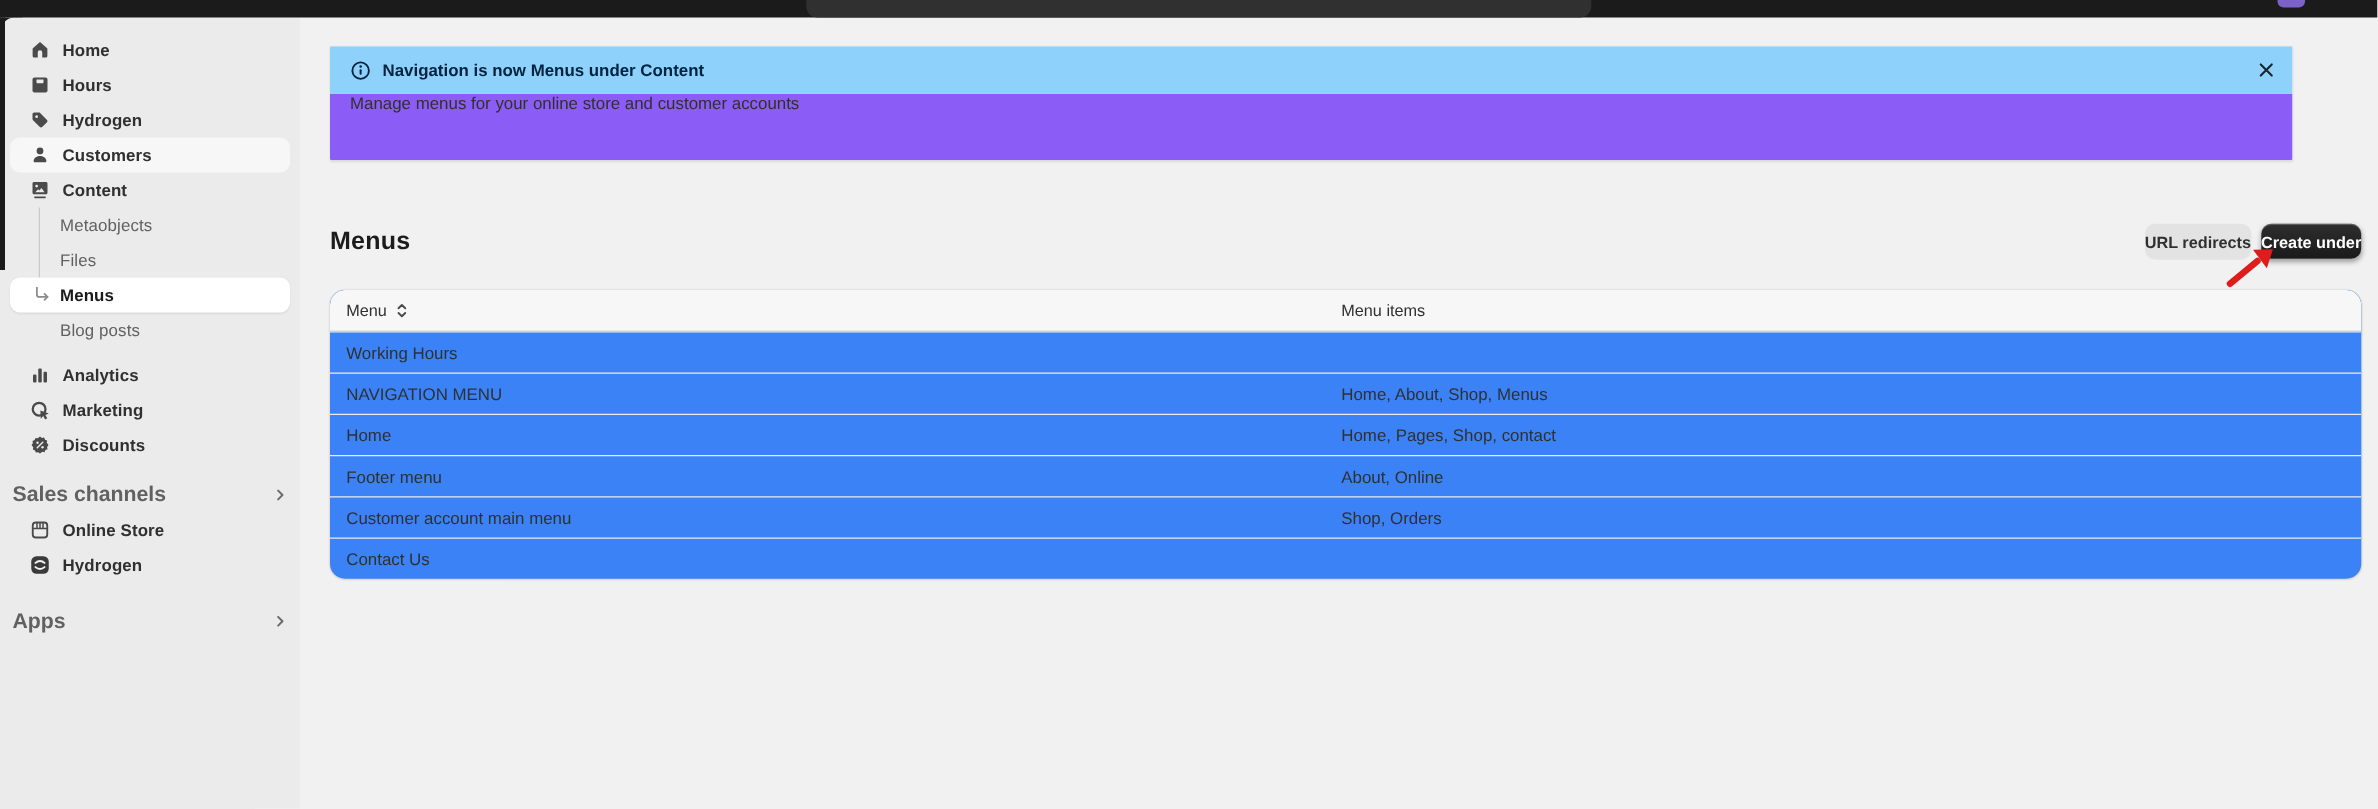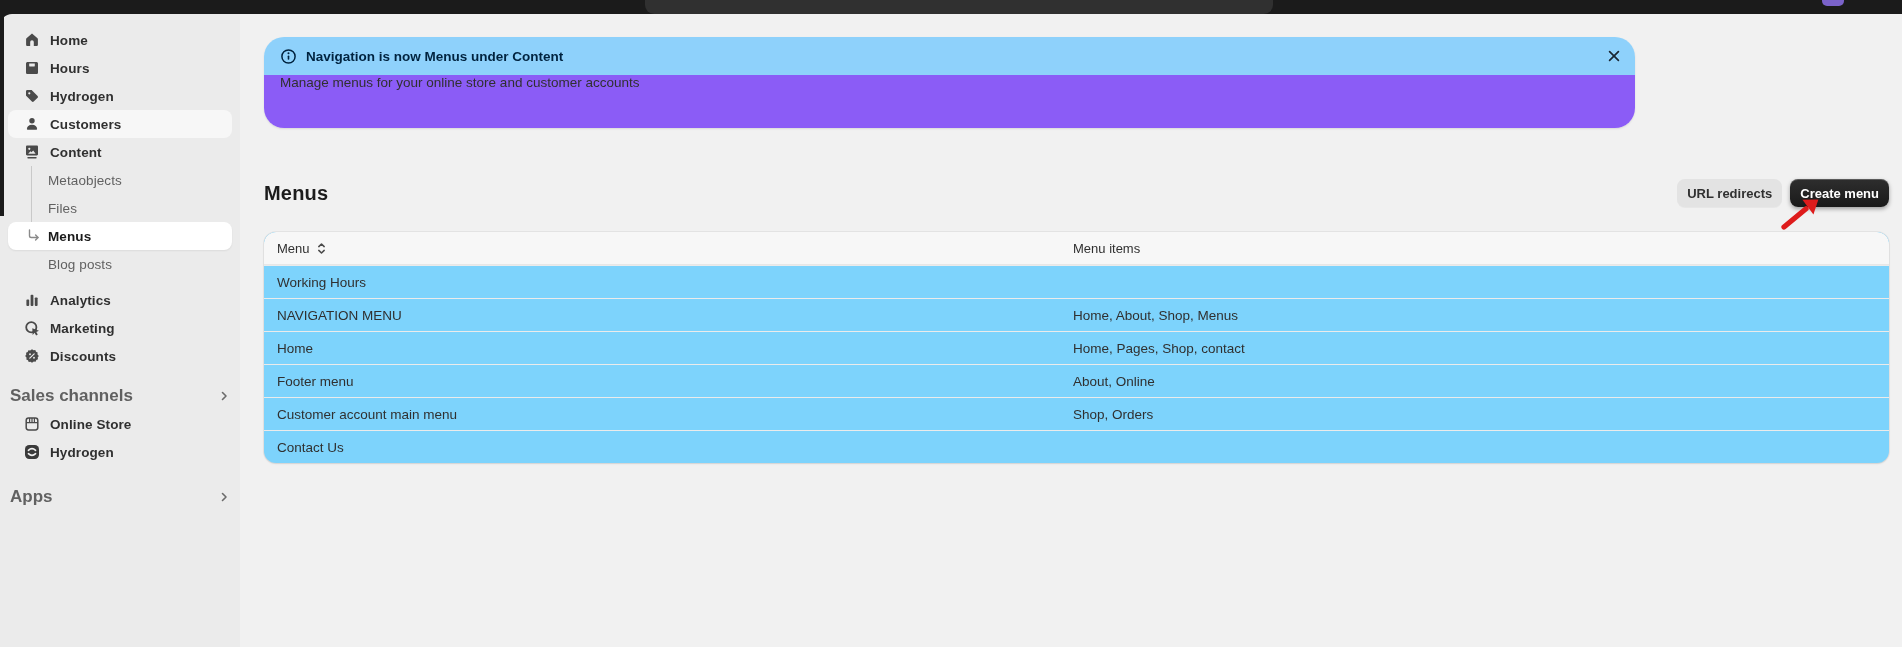--- a/index.html
+++ b/index.html
@@ -31,36 +31,36 @@
   .s-item.selected .s-label { font-weight:bold; color:#1a1a1a; }
   .sub-arrow { position:absolute; left:19px; top:7px; width:14px; height:14px; }
   .tree-line { position:absolute; left:31px; top:152px; width:1px; height:64px; background:#c9c9c9; }
   .s-section { position:absolute; left:0; width:240px; height:18px; display:flex; align-items:center; padding:0 10px; cursor:pointer; }
   .s-section .sec-label { font-size:17px; font-weight:bold; color:#616161; flex:1; }
   .sec-chevron { width:12px; height:12px; display:inline-flex; }
 
   
   .main { position:absolute; left:240px; top:14px; width:1662px; height:633px; z-index:2; }
 
-  .banner { position:absolute; left:24px; top:23px; width:1371px; border-radius:20px; overflow:hidden; box-shadow:0 1px 2px rgba(0,0,0,.1); }
+  .banner { position:absolute; left:24px; top:23px; width:1570px; border-radius:1px; overflow:hidden; box-shadow:0 1px 2px rgba(0,0,0,.1); }
   .banner-head { height:38px; background:#8ed1fb; display:flex; align-items:center; padding:0 16px; position:relative; }
   .banner-title { font-weight:bold; color:#00233f; margin-left:9px; font-size:13.5px; }
   .info-icon { display:inline-flex; width:17px; height:17px; }
   .banner-close { position:absolute; right:12px; top:10px; width:18px; height:18px; display:inline-flex; align-items:center; justify-content:center; cursor:pointer; border-radius:4px; }
   .banner-body { height:53px; background:#8b5cf6; display:flex; align-items:flex-start; padding:0 16px; color:#303030; }
 
   .page-header { position:absolute; left:24px; top:164px; width:1625px; height:30px; display:flex; align-items:center; }
   .page-title { font-size:20px; font-weight:bold; color:#1c1c1c; flex:1; letter-spacing:.2px; }
-  .btn { height:28px; border:none; border-radius:8px; font-family:inherit; font-size:13px; font-weight:bold; display:inline-flex; align-items:center; padding:0 10px; cursor:pointer;text-align:center; }
+  .btn { height:28px; border:none; border-radius:8px; font-family:inherit; font-size:13px; font-weight:bold; display:inline-flex; align-items:center; padding:0 0; cursor:pointer;text-align:center; }
   .btn-secondary { background:#e3e3e3; color:#303030; box-shadow:0 1px 0 rgba(0,0,0,.04); margin-right:8px; }
   .btn-primary { background:linear-gradient(180deg,#2e2e2e,#1a1a1a); color:#ffffff; box-shadow:inset 0 1px 0 rgba(255,255,255,.22), 0 2px 4px rgba(0,0,0,.35); }
 
   .annotation-arrow { position:absolute; left:1536px; top:180px; width:52px; height:42px; z-index:6; pointer-events:none; }
 
-  .table-card { position:absolute; left:24px; top:218px; width:1625px; background:#7dd3fc; border-radius:12px; box-shadow:0 0 0 1px rgba(0,0,0,.05), 0 1px 2px rgba(0,0,0,.08); overflow:hidden; }
+  .table-card { position:absolute; left:24px; top:218px; width:1625px; background:#3b82f6; border-radius:12px; box-shadow:0 0 0 1px rgba(0,0,0,.05), 0 1px 2px rgba(0,0,0,.08); overflow:hidden; }
   .trow { display:flex; height:33px; align-items:center; }
   .trow + .trow { border-top:1px solid #ebebeb; }
   .thead { background:#f7f7f7; border-bottom:1px solid #e7e7e7; border-radius:12px 12px 0 0; }
   .tcell-menu { padding-left:13px; width:809px; display:flex; align-items:center; white-space:nowrap; overflow:hidden; }
   .tcell-items { flex:1; white-space:nowrap; overflow:hidden; }
   .thead .hlabel { font-size:13px; color:#303030; }
   .sort-icon { display:inline-flex; width:11px; height:13px; margin-left:6px; }
   .cell-text { font-size:13.5px; color:#303030; }
 </style>
 </head>
@@ -231,21 +231,21 @@
         </span>
     </div>
     <div class="banner-body">
       <span>Manage menus for your online store and customer accounts</span>
     </div>
   </div>
 
   <div class="page-header">
     <span class="page-title">Menus</span>
     <button class="btn btn-secondary">URL redirects</button>
-    <button class="btn btn-primary">Create menu</button>
+    <button class="btn btn-primary">Create under</button>
   </div>
 
   <svg class="annotation-arrow" viewBox="0 0 52 42">
     <path d="M8 33 30 14.8" stroke="#de1c1c" stroke-width="5.2" stroke-linecap="round"></path>
     <path d="M42 5 37.9 20.4 26.1 6.2z" fill="#de1c1c" transform="rotate(3 34 12)"></path>
   </svg>
 
   <div class="table-card">
     <div class="trow thead">
       <div class="tcell-menu">

